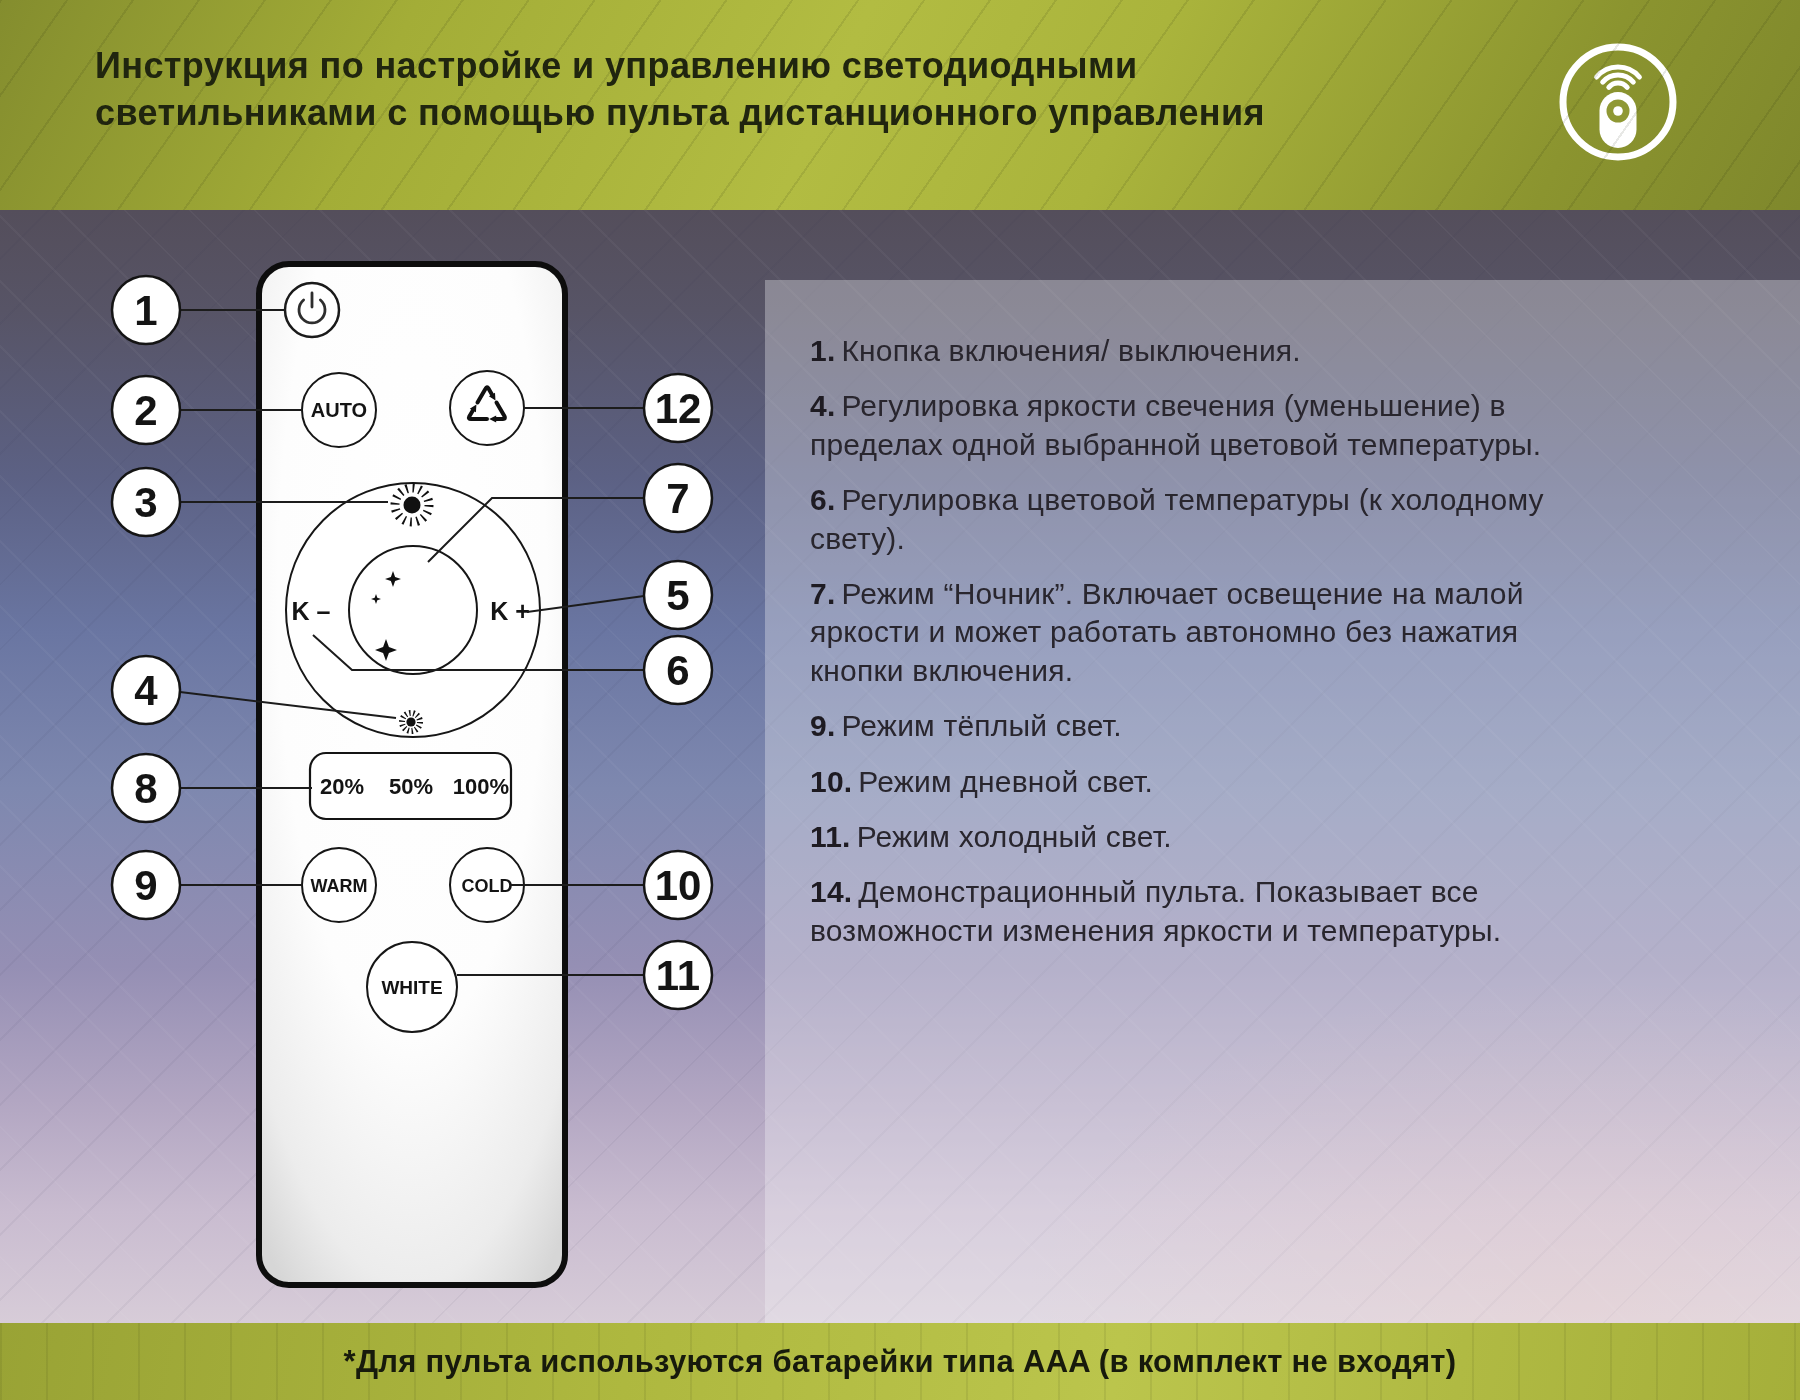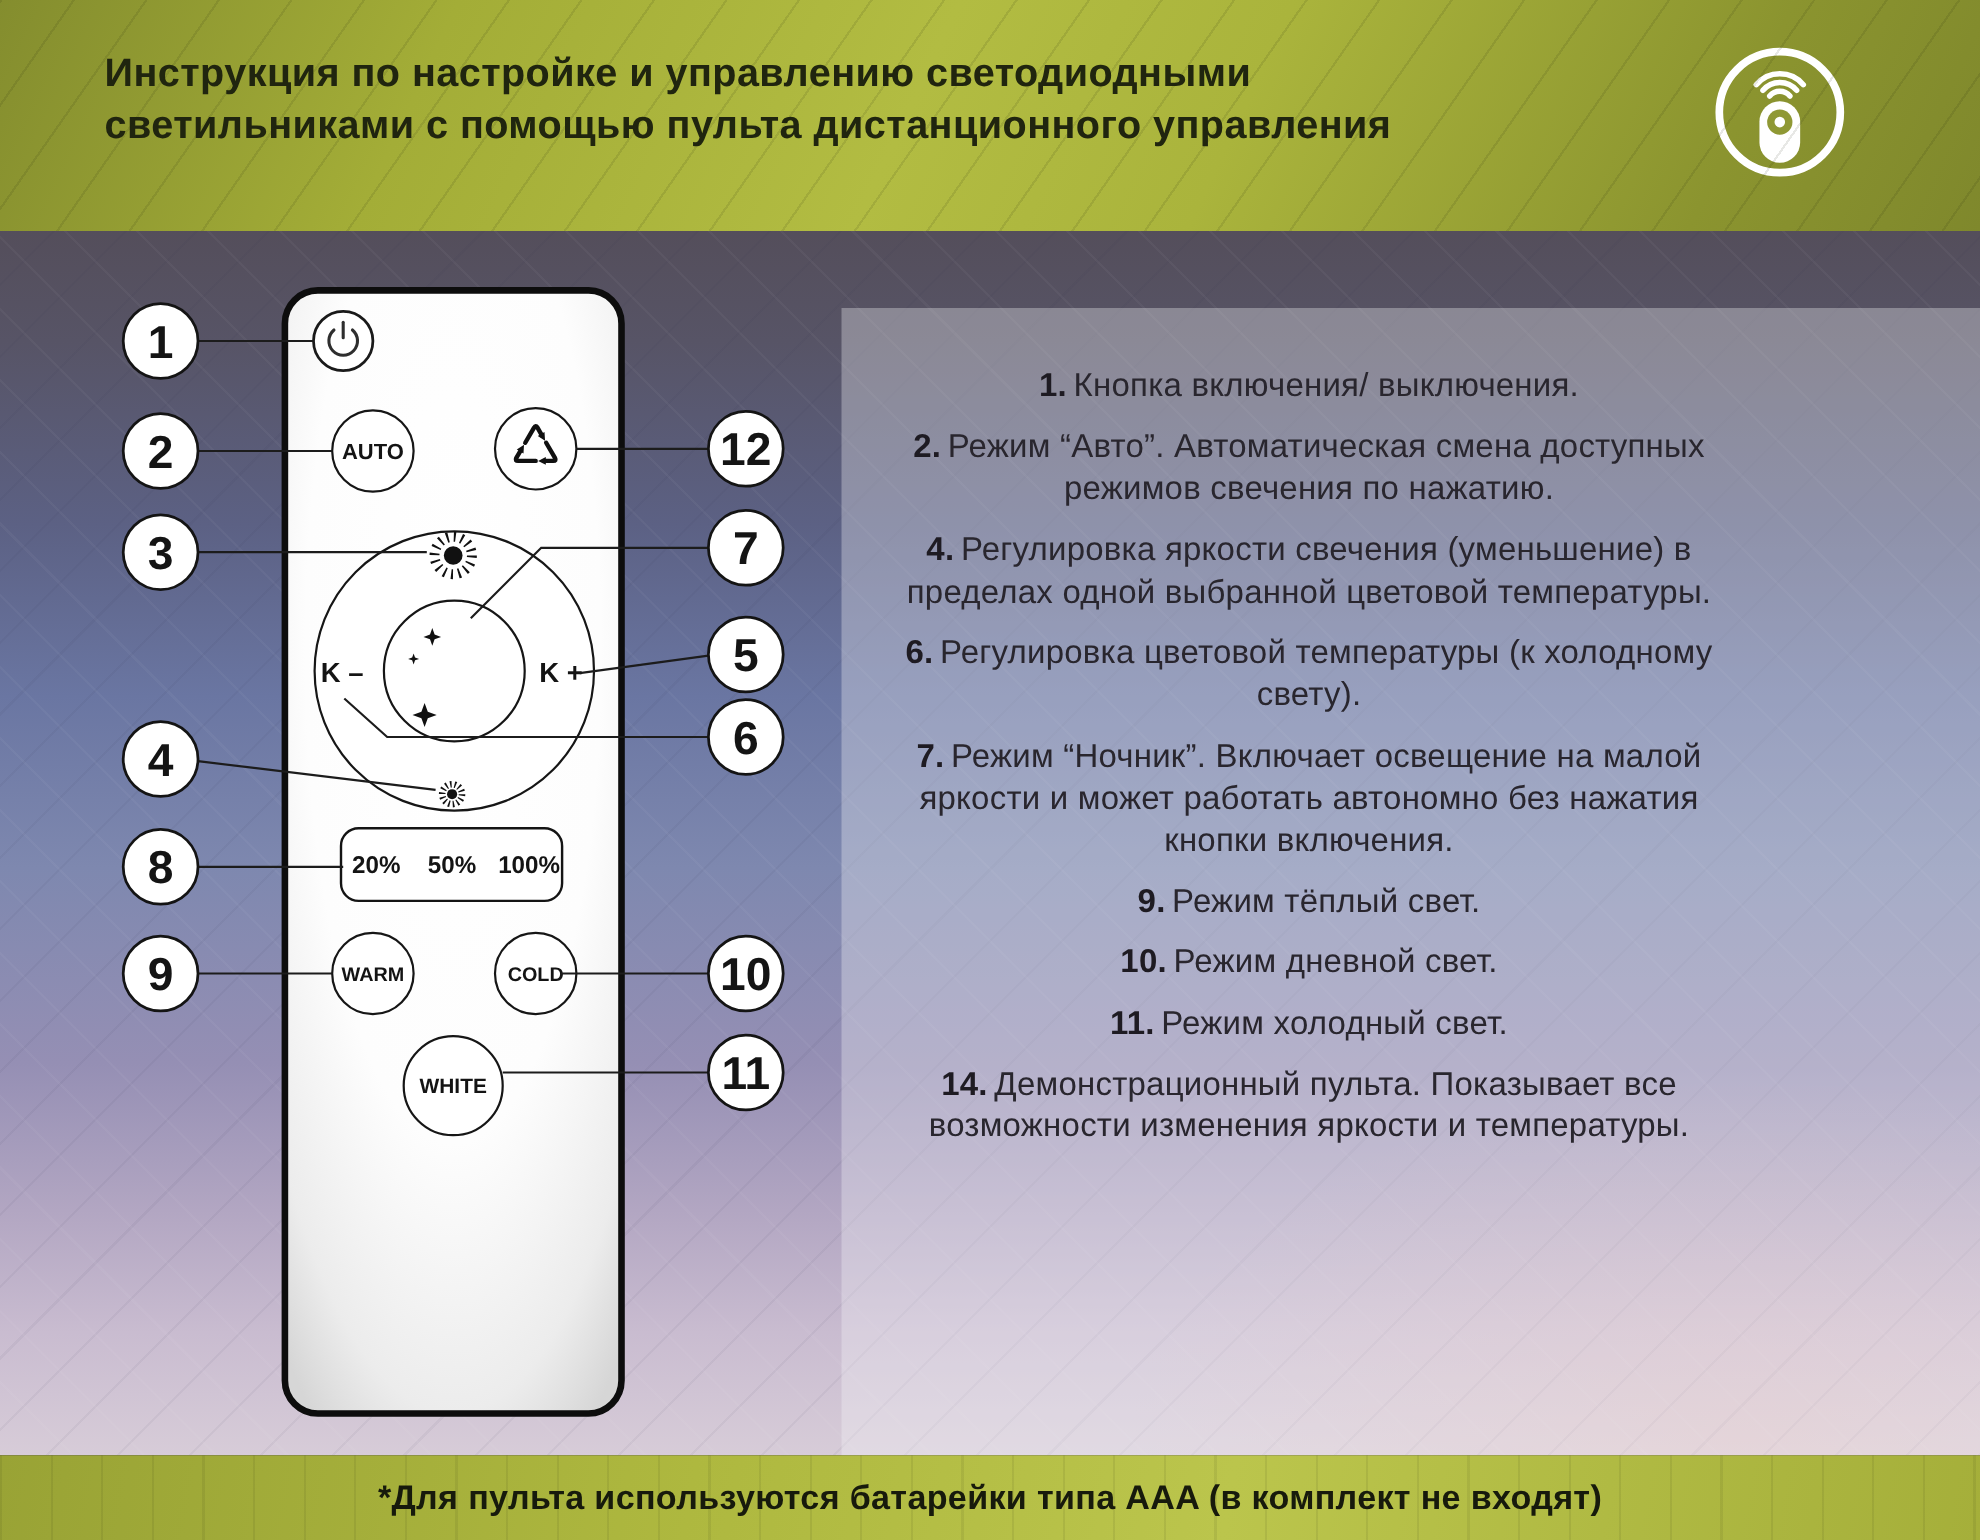--- a/index.html
+++ b/index.html
@@ -44,21 +44,21 @@
     content:"";position:absolute;inset:0;pointer-events:none;
     background:
       repeating-linear-gradient(45deg,rgba(255,255,255,0.035) 0 2px,transparent 2px 46px),
       repeating-linear-gradient(-45deg,rgba(40,40,70,0.05) 0 2px,transparent 2px 46px);
   }
   
   .panel{
     position:absolute;left:765px;top:70px;right:0;bottom:0;
     background:rgba(246,245,250,0.33);
   }
-  .panel-inner{padding:52px 110px 0 45px;text-align:center;}
+  .panel-inner{padding:52px 110px 0 45px;}
   .panel-inner p{
     margin:0 0 17px 0;max-width:760px;
     font-size:30px;line-height:1.28;color:#29262e;letter-spacing:0.2px;
   }
   .panel-inner .num{font-weight:700;color:#1e1b22;padding-right:6px;}
   
   .diagram{position:absolute;left:0;top:0;width:760px;height:1113px;}
   .diagram text{font-family:"Liberation Sans", sans-serif;fill:#141414;}
   .btn-label{font-weight:700;}
   .co-num{font-weight:700;font-size:42px;}
@@ -84,21 +84,20 @@
         <path d="M40.6 37.0 A28 28 0 0 1 83.4 37.0"></path>
       </g>
     </svg>
   </header>
 
   <div class="body">
 
     <div class="panel">
       <div class="panel-inner">
         <p><span class="num">1.</span><span>Кнопка включения/ выключения.</span></p>
-        <p><span class="num">2.</span><span>Режим “Авто”. Автоматическая смена доступных режимов свечения по нажатию.</span></p>
         <p><span class="num">4.</span><span>Регулировка яркости свечения (уменьшение) в пределах одной выбранной цветовой температуры.</span></p>
         <p><span class="num">6.</span><span>Регулировка цветовой температуры (к холодному свету).</span></p>
         <p><span class="num">7.</span><span>Режим “Ночник”. Включает освещение на малой яркости и может работать автономно без нажатия кнопки включения.</span></p>
         <p><span class="num">9.</span><span>Режим тёплый свет.</span></p>
         <p><span class="num">10.</span><span>Режим дневной свет.</span></p>
         <p><span class="num">11.</span><span>Режим холодный свет.</span></p>
         <p><span class="num">14.</span><span>Демонстрационный пульта. Показывает все возможности изменения яркости и температуры.</span></p>
       </div>
     </div>
 

